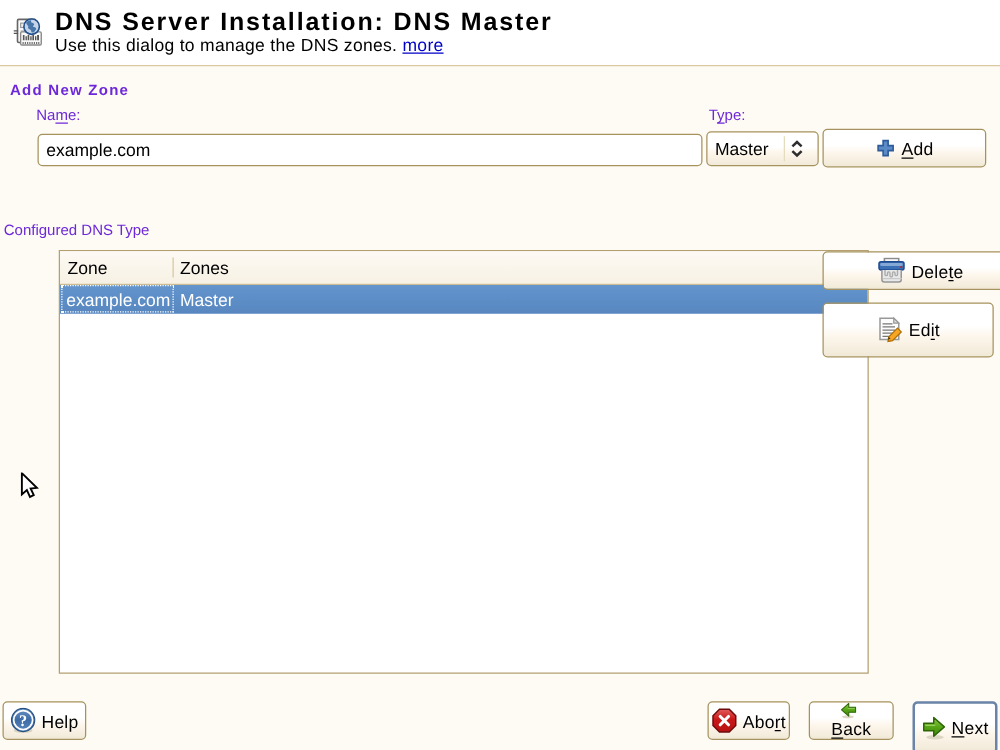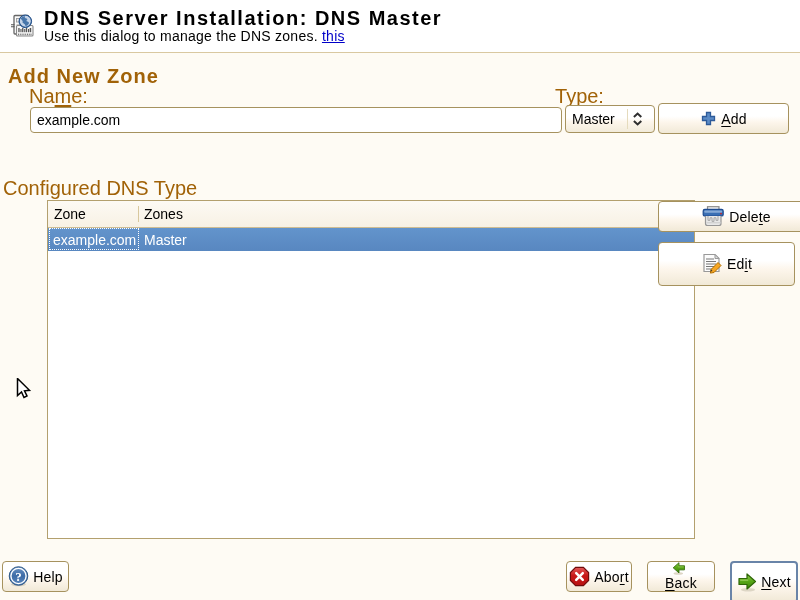--- a/index.html
+++ b/index.html
@@ -8,24 +8,24 @@
     font-family:"Liberation Sans", sans-serif;
     background:#fefbf4;
   }
   .abs{position:absolute;}
   
   #header{left:0;top:0;width:800px;height:52px;background:#ffffff;border-bottom:1px solid #d9c8a0;}
   #title{left:44px;top:8px;font-size:20px;font-weight:bold;color:#000;letter-spacing:1.5px;white-space:nowrap;line-height:1;}
   #subtitle{left:44px;top:29px;font-size:14px;color:#000;letter-spacing:0.25px;white-space:nowrap;line-height:1;}
   #subtitle a{color:#0000c8;text-decoration:underline;}
   
-  .lbl{font-size:20px;color:#a16207;letter-spacing:0px;white-space:nowrap;line-height:1;}
+  .lbl{font-size:12px;color:#6d28d9;letter-spacing:0px;white-space:nowrap;line-height:1;}
   #addnewzone{left:8px;top:66px;font-weight:bold;letter-spacing:1px;}
   #namelbl{left:29px;top:86px;}
-  #typelbl{left:555px;top:86px;}
+  #typelbl{left:567px;top:86px;}
   #configured{left:3px;top:178px;}
   u{text-decoration:underline;text-underline-offset:2px;}
   
   #nameinput{left:30px;top:107px;width:524px;height:24px;background:#fff;
     border:1px solid #a6925e;border-radius:4px;font-size:14px;letter-spacing:0px;
     line-height:25px;padding-left:6px;}
   
   #combo{left:565px;top:105px;width:82px;height:26px;
     background:linear-gradient(#ffffff 0%,#ffffff 45%,#fdf6ec 60%,#f2ebda 100%);
     border:1px solid #a6925e;border-radius:4px;font-size:14px;letter-spacing:0px;
@@ -57,21 +57,21 @@
   #selrow{position:absolute;left:0;top:27px;width:100%;height:23px;
     background:linear-gradient(#6394cc,#5887c0);}
   #selfocus{position:absolute;left:1px;top:0px;width:88px;height:20px;
     border:1px dotted #ffffff;}
   .cell{position:absolute;top:5px;font-size:14px;color:#fff;letter-spacing:0px;line-height:14px;}
 </style>
 </head>
 <body>
 <div id="header" class="abs"></div>
 <div id="title" class="abs">DNS Server Installation: DNS Master</div>
-<div id="subtitle" class="abs">Use this dialog to manage the DNS zones. <a href="#">this</a></div>
+<div id="subtitle" class="abs">Use this dialog to manage the DNS zones. <a href="#">more</a></div>
 
 <svg class="abs" style="left:10px;top:14px" width="26" height="24" viewBox="0 0 26 24">
   <rect x="4" y="1.5" width="14.5" height="18.5" rx="1" fill="#fbfbfb" stroke="#666" stroke-width="1.3"></rect>
   <rect x="6.5" y="4.5" width="4.5" height="3.5" fill="#eee" stroke="#999" stroke-width="0.9"></rect>
   <rect x="6.5" y="10" width="4" height="1.6" fill="#c8c8c8"></rect>
   <path d="M1 10.7 h3.5 M1 12.7 h3.5" stroke="#555" stroke-width="1.1"></path>
   <rect x="6.5" y="11.5" width="16.5" height="10.5" rx="1" fill="#f8f8f8" stroke="#888" stroke-width="1.1"></rect>
   <g fill="#555">
     <rect x="8.3" y="14" width="1.3" height="4.2"></rect>
       <rect x="10.4" y="15" width="1.1" height="3.2"></rect>

